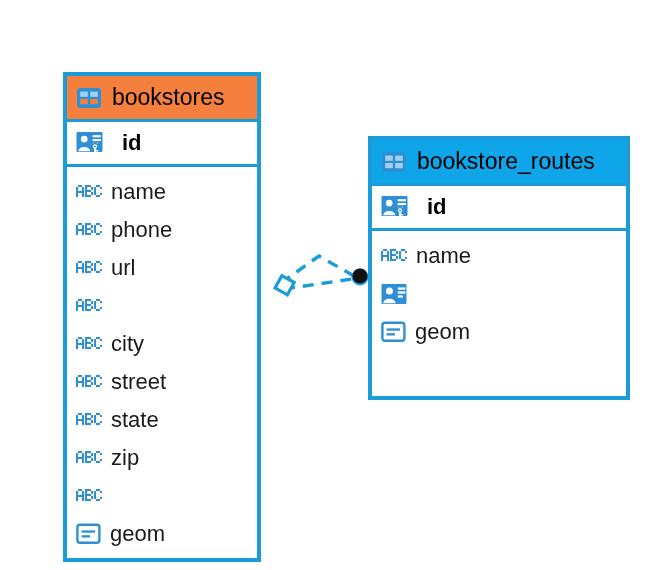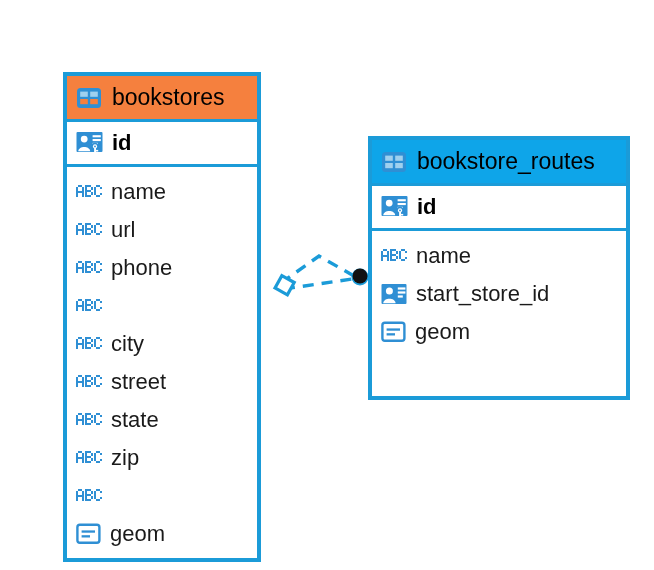--- a/index.html
+++ b/index.html
@@ -46,21 +46,21 @@
   }
   .header-orange { background: #F5803E; }
   .header-grey   { background: #0ea5e9; }
 
   .pk-row {
     display: flex;
     align-items: center;
     box-sizing: border-box;
     height: 45px;
     padding: 0 8px 0 9px;
-    gap: 9px;
+    gap: 19px;
     border-bottom: 3px solid #1B9BD8;
     background: #ffffff;
   }
   .pk-row .label {
     font-size: 22px;
     font-weight: bold;
     color: #000000;
     line-height: 1;
     white-space: nowrap;
   }
@@ -200,46 +200,46 @@
               <rect x="15" y="8" width="2" height="3"></rect>
                 <rect x="11" y="11" width="4" height="2"></rect>
               <rect x="20" y="1" width="4" height="2"></rect>
                 <rect x="18" y="3" width="2" height="8"></rect>
               <rect x="20" y="11" width="4" height="2"></rect>
                 <rect x="24" y="3" width="2" height="2"></rect>
               <rect x="24" y="9" width="2" height="2"></rect>
             </g>
           </svg>
         </span>
+        <span class="label">phone</span>
+      </div>
+
+      <div class="field-row">
+        <span class="icon">
+          <svg width="26" height="16" viewBox="0 0 26 16">
+            <g fill="#2F8FD4">
+              <rect x="0" y="3" width="2" height="10"></rect>
+                <rect x="2" y="1" width="4" height="2"></rect>
+              <rect x="6" y="3" width="2" height="10"></rect>
+                <rect x="2" y="7" width="4" height="2"></rect>
+              <rect x="9" y="1" width="2" height="12"></rect>
+                <rect x="11" y="1" width="4" height="2"></rect>
+              <rect x="15" y="3" width="2" height="3"></rect>
+                <rect x="11" y="6" width="4" height="2"></rect>
+              <rect x="15" y="8" width="2" height="3"></rect>
+                <rect x="11" y="11" width="4" height="2"></rect>
+              <rect x="20" y="1" width="4" height="2"></rect>
+                <rect x="18" y="3" width="2" height="8"></rect>
+              <rect x="20" y="11" width="4" height="2"></rect>
+                <rect x="24" y="3" width="2" height="2"></rect>
+              <rect x="24" y="9" width="2" height="2"></rect>
+            </g>
+          </svg>
+        </span>
         <span class="label">url</span>
-      </div>
-
-      <div class="field-row">
-        <span class="icon">
-          <svg width="26" height="16" viewBox="0 0 26 16">
-            <g fill="#2F8FD4">
-              <rect x="0" y="3" width="2" height="10"></rect>
-                <rect x="2" y="1" width="4" height="2"></rect>
-              <rect x="6" y="3" width="2" height="10"></rect>
-                <rect x="2" y="7" width="4" height="2"></rect>
-              <rect x="9" y="1" width="2" height="12"></rect>
-                <rect x="11" y="1" width="4" height="2"></rect>
-              <rect x="15" y="3" width="2" height="3"></rect>
-                <rect x="11" y="6" width="4" height="2"></rect>
-              <rect x="15" y="8" width="2" height="3"></rect>
-                <rect x="11" y="11" width="4" height="2"></rect>
-              <rect x="20" y="1" width="4" height="2"></rect>
-                <rect x="18" y="3" width="2" height="8"></rect>
-              <rect x="20" y="11" width="4" height="2"></rect>
-                <rect x="24" y="3" width="2" height="2"></rect>
-              <rect x="24" y="9" width="2" height="2"></rect>
-            </g>
-          </svg>
-        </span>
-        <span class="label">phone</span>
       </div>
 
       <div class="field-row">
         <span class="icon">
           <svg width="26" height="16" viewBox="0 0 26 16">
             <g fill="#2F8FD4">
               <rect x="0" y="3" width="2" height="10"></rect>
                 <rect x="2" y="1" width="4" height="2"></rect>
               <rect x="6" y="3" width="2" height="10"></rect>
                 <rect x="2" y="7" width="4" height="2"></rect>
@@ -465,21 +465,20 @@
         <span class="icon">
           <svg width="26" height="22" viewBox="0 0 26 22">
             <rect x="0.5" y="1" width="25" height="20" rx="1" ry="1" fill="#2F8FD4"></rect>
             <circle cx="8.4" cy="8.0" r="3.5" fill="#ffffff"></circle>
             <path d="M 2.2 20.2 C 2.9 14.4 13.9 14.4 14.6 20.2 Z" fill="#ffffff"></path>
             <rect x="16.8" y="4.4" width="7.6" height="2.2" fill="#ffffff"></rect>
             <rect x="16.8" y="8.4" width="7.6" height="2.2" fill="#ffffff"></rect>
             <rect x="16.8" y="12.4" width="5.0" height="2.2" fill="#ffffff"></rect>
           </svg>
         </span>
-        <span class="label">start_store_id</span>
       </div>
 
 
       <div class="field-row">
         <span class="icon">
           <svg width="25" height="22" viewBox="0 0 25 22">
             <rect x="1.4" y="1.8" width="22" height="18" rx="2.5" ry="2.5" fill="#ffffff" stroke="#2F8FD4" stroke-width="2.4"></rect>
             <rect x="5.6" y="7.4" width="13.4" height="2.3" fill="#2F8FD4"></rect>
             <rect x="5.6" y="12.2" width="8.4" height="2.3" fill="#2F8FD4"></rect>
           </svg>

